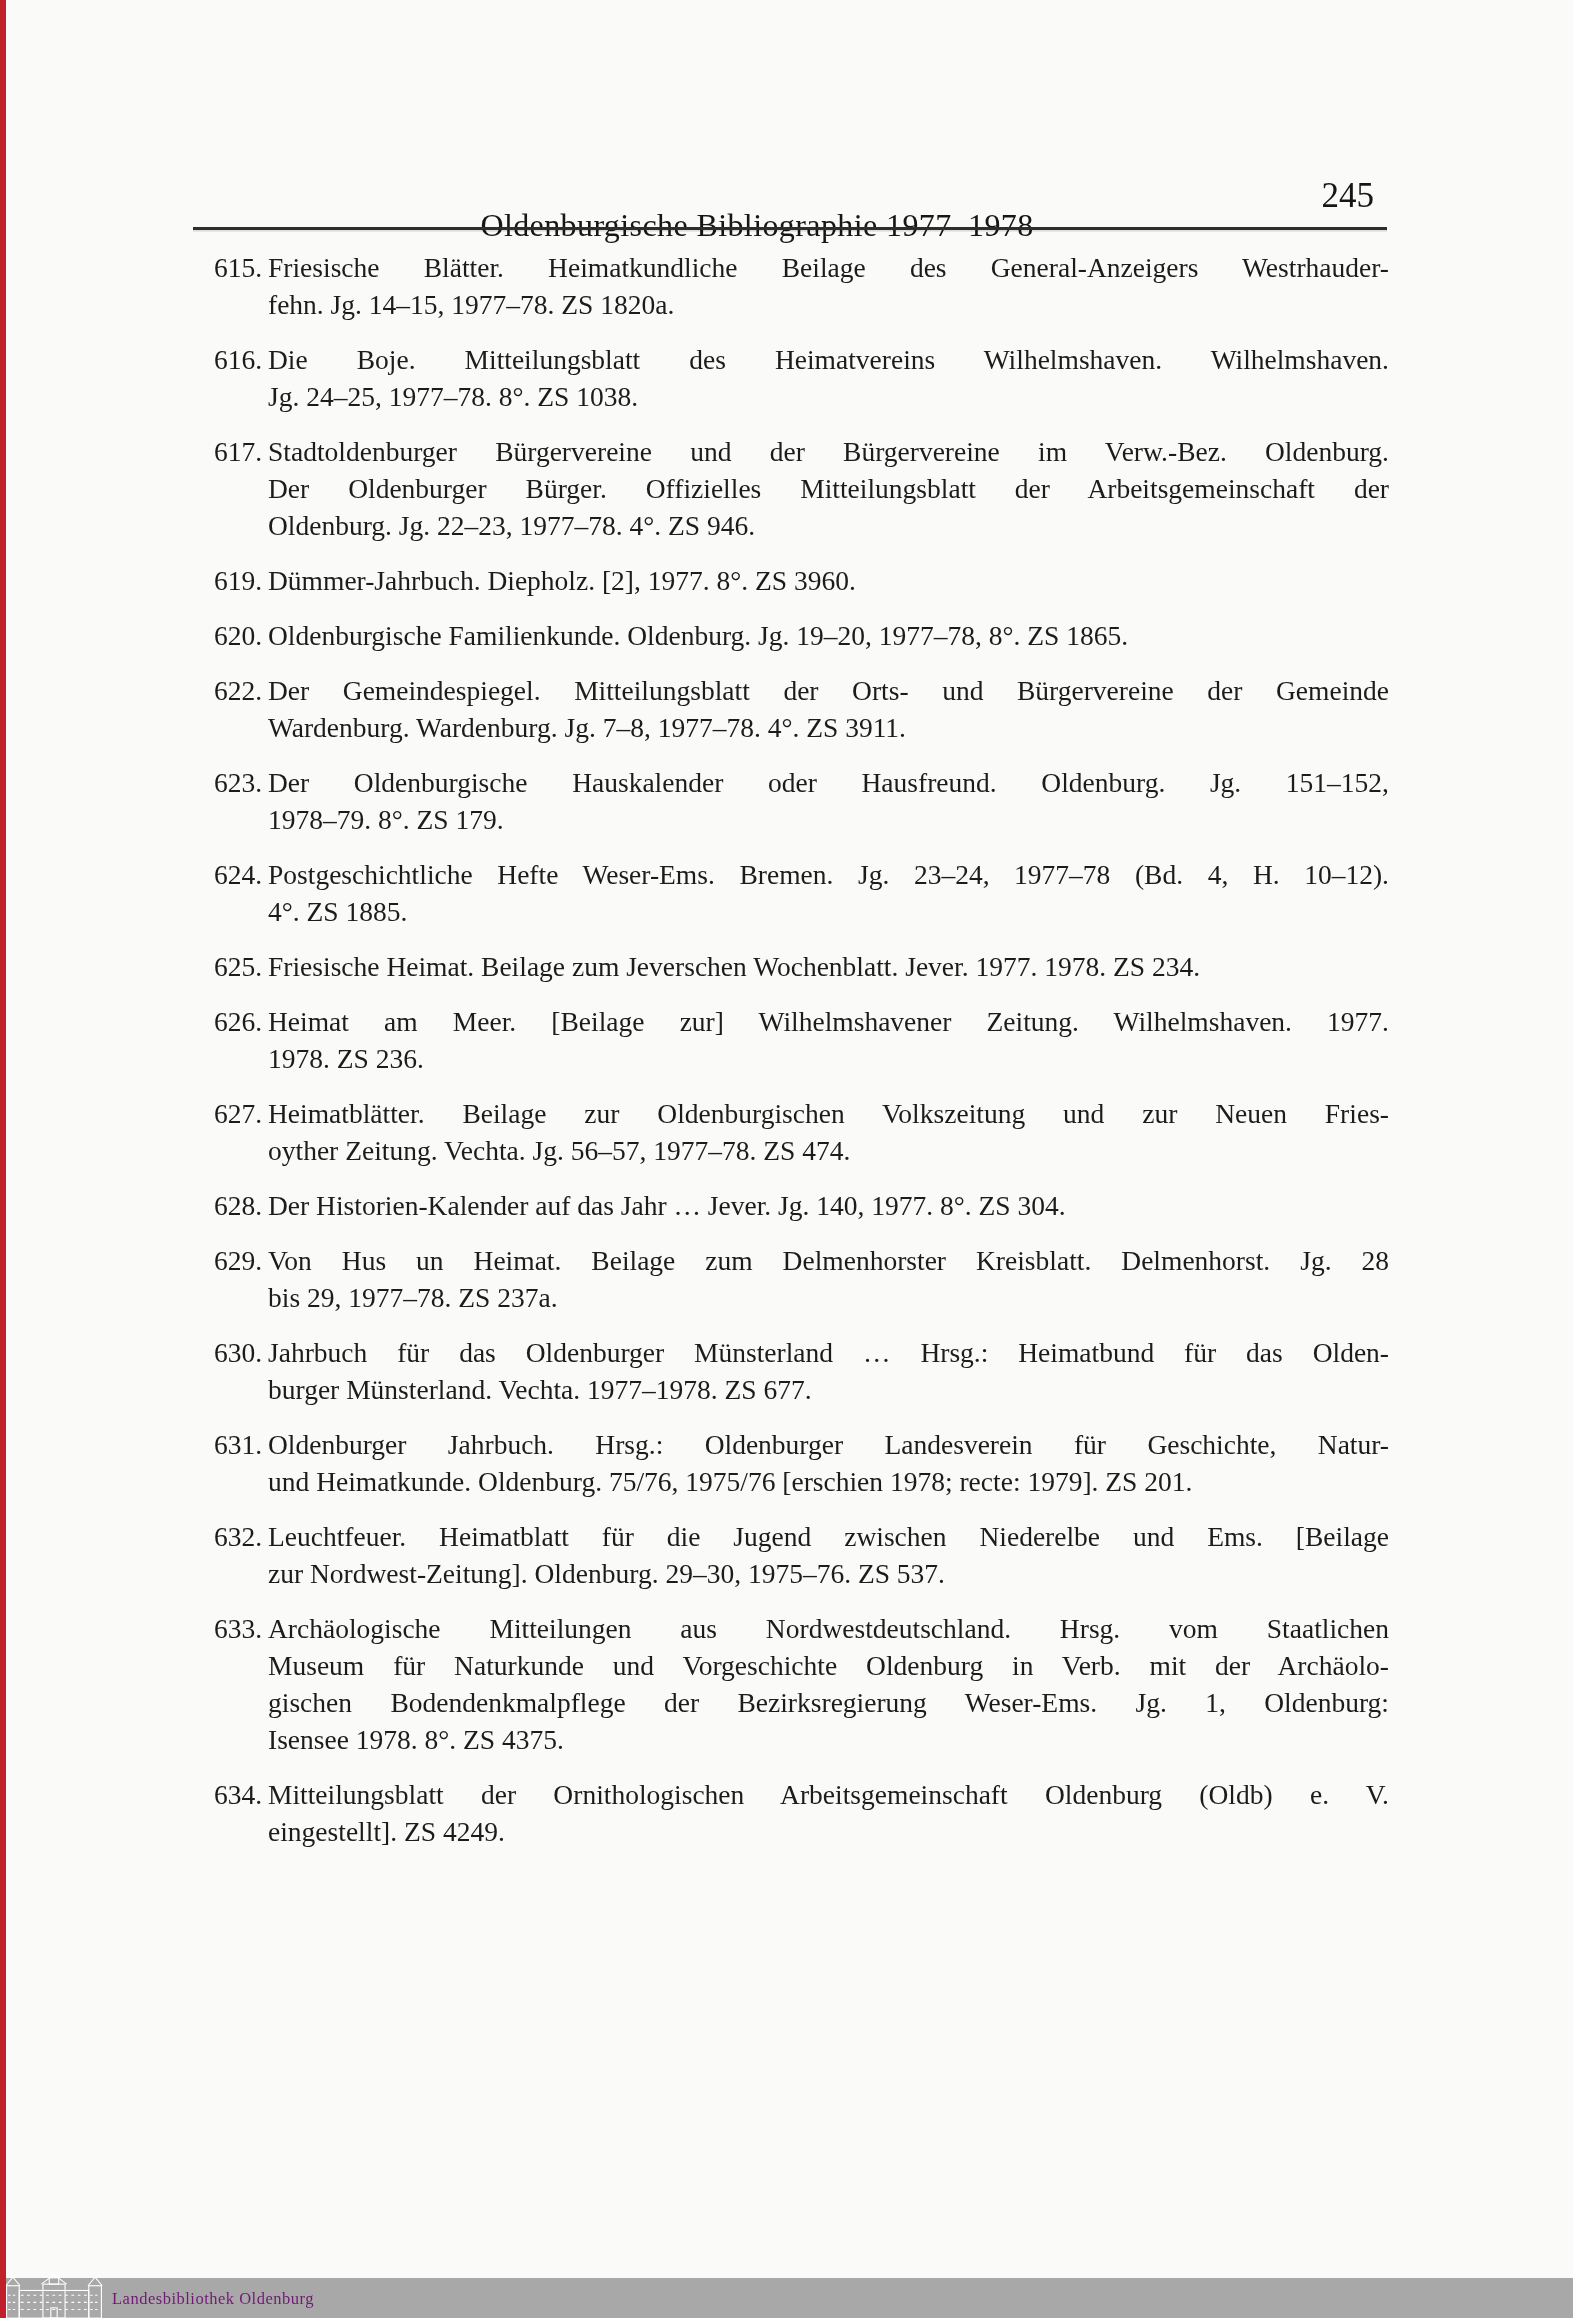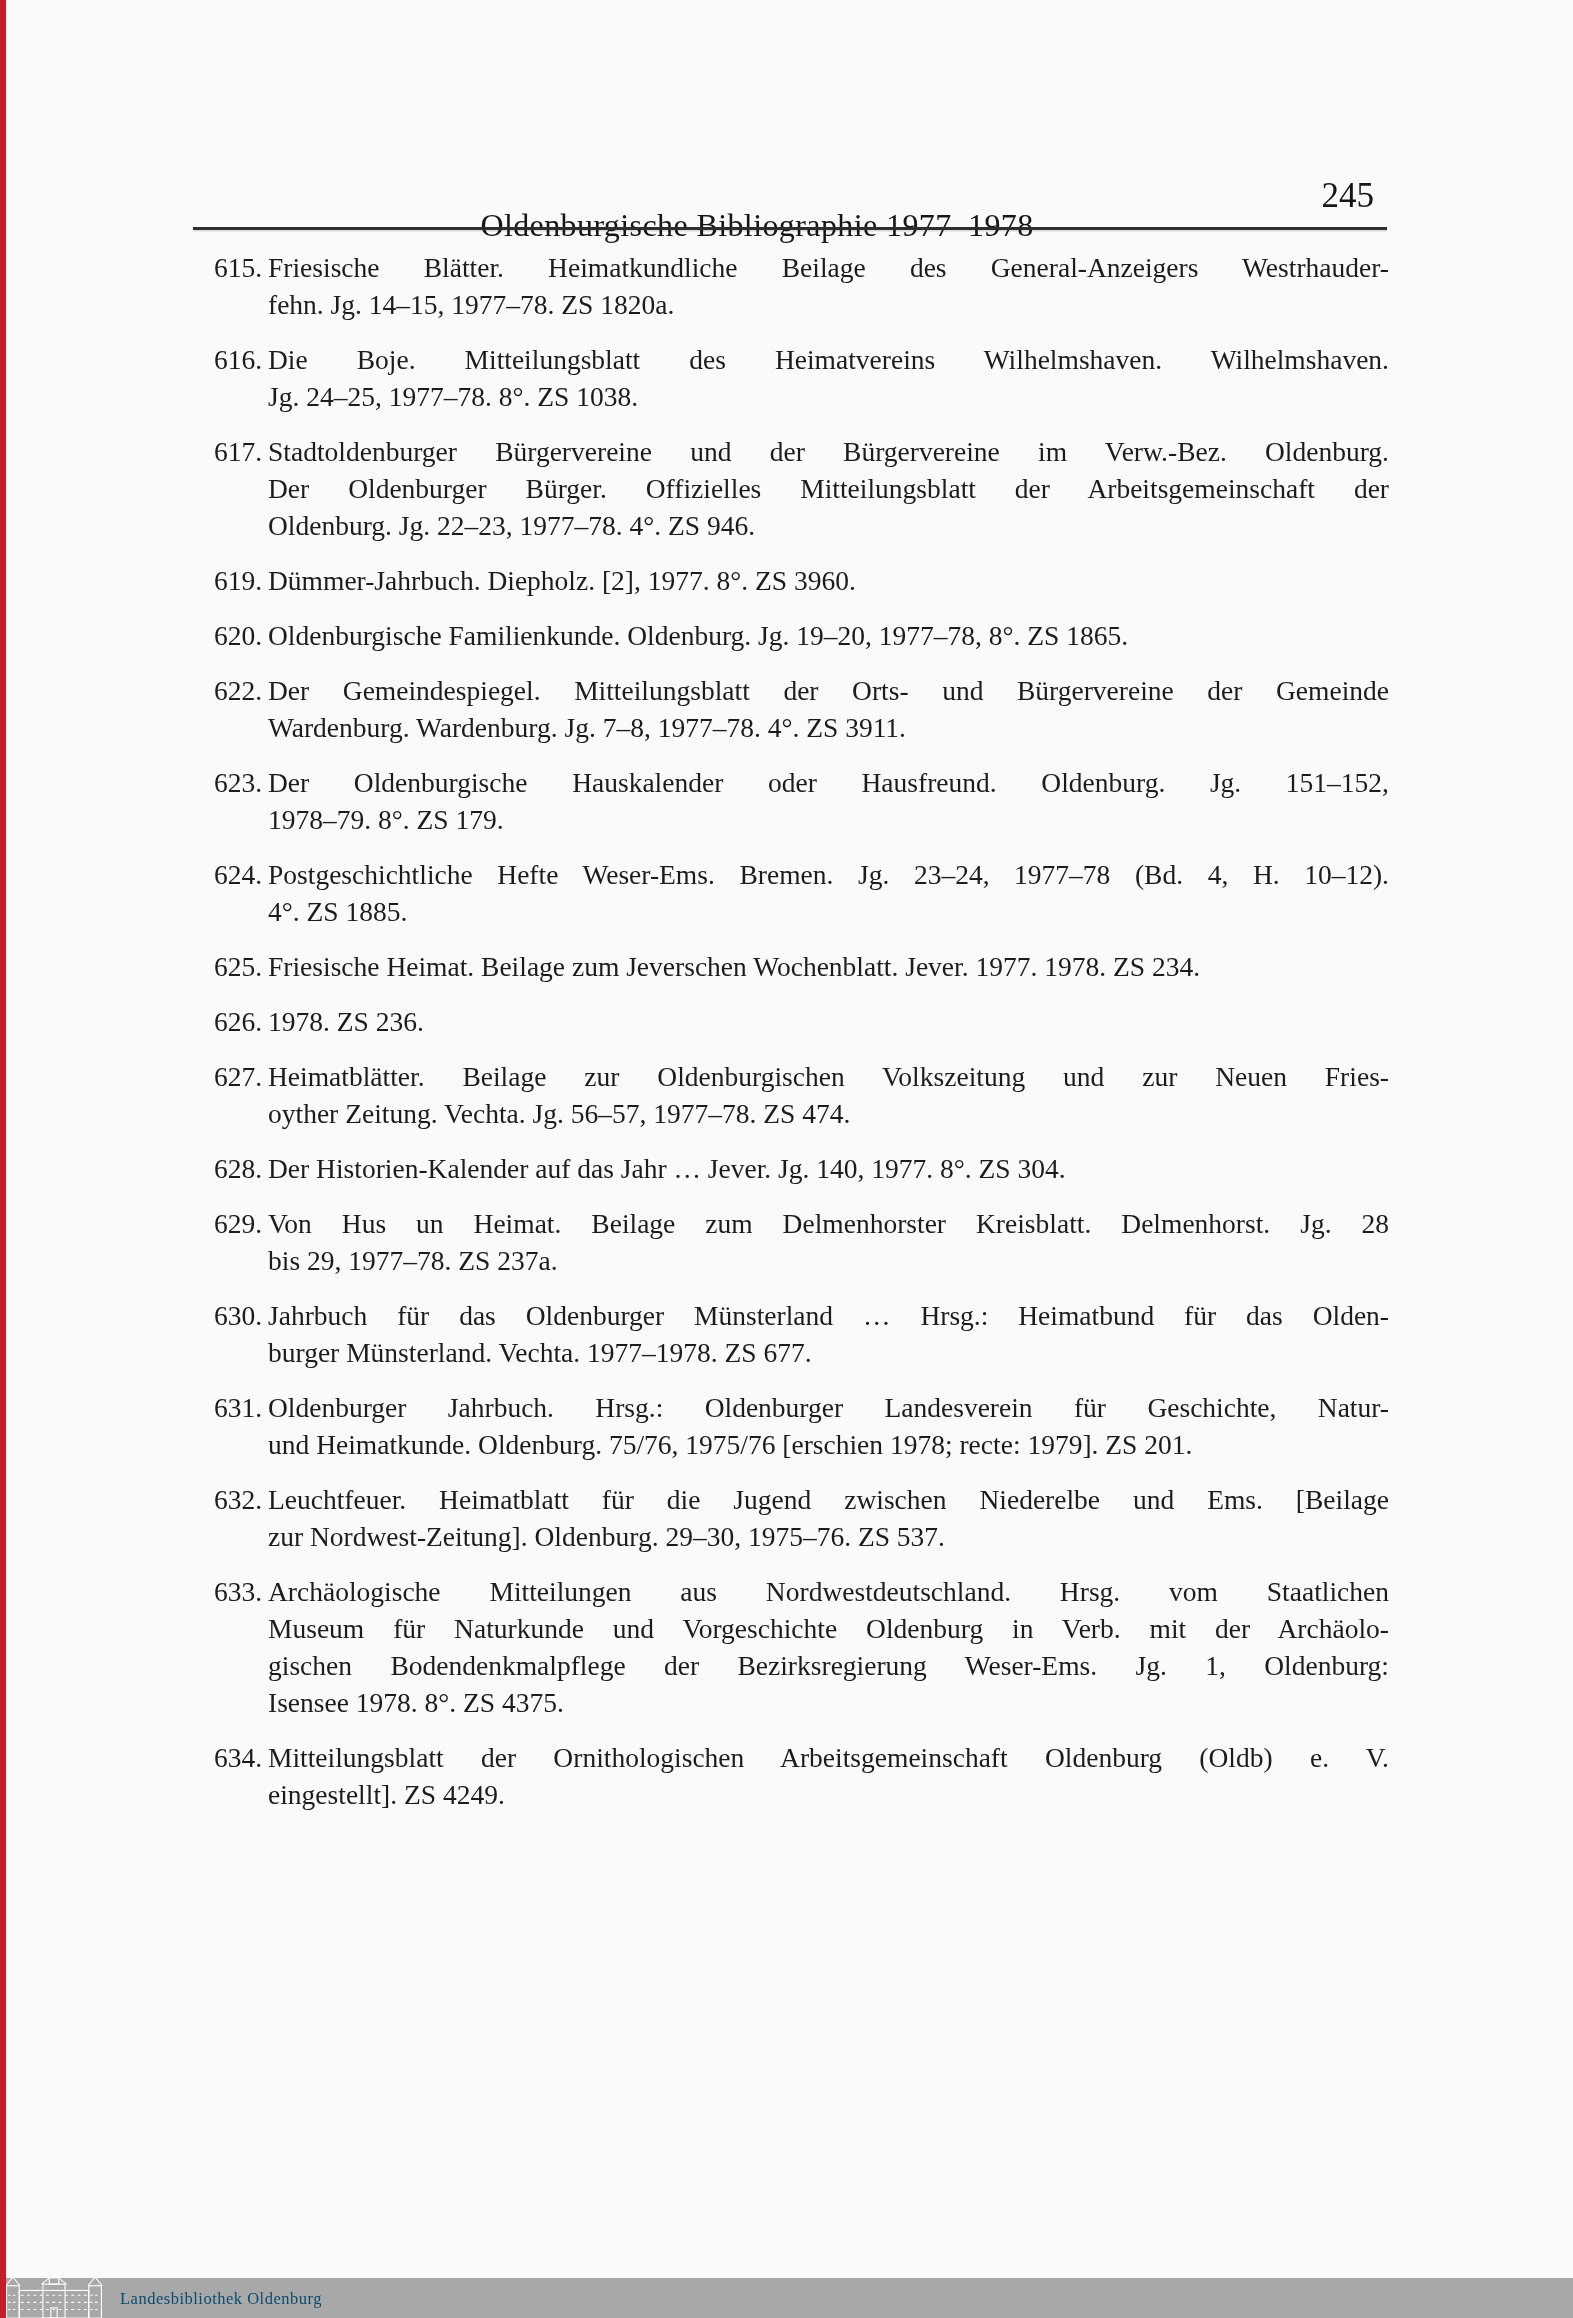--- a/index.html
+++ b/index.html
@@ -45,24 +45,24 @@
   .footer {
     position: absolute; left: 0; bottom: 0; width: 1574px; height: 41px;
     background: #a8a8a8;
     z-index: 5;
   }
   .footer-logo {
     position: absolute; left: 4.7px; bottom: 0;
     width: 98px; height: 46px;
   }
   .footer-label {
-    position: absolute; left: 120px; top: 50%;
+    position: absolute; left: 112px; top: 50%;
     transform: translateY(-50%);
     font-size: 16.5px; letter-spacing: 0.5px;
-    color: #0c4a6e;
+    color: #701a75;
   }
 </style>
 </head>
 <body>
 
 <div class="stripe"></div>
 
 <div class="header">
   <span class="title">Oldenburgische Bibliographie 1977–1978</span>
   <span class="pagenum">245</span>
@@ -109,20 +109,21 @@
       <span class="num">624.</span>
       <div class="line">Postgeschichtliche Hefte Weser-Ems. Bremen. Jg. 23–24, 1977–78 (Bd. 4, H. 10–12).</div>
       <div class="line last">4°. ZS 1885.</div>
     </div>
     <div class="entry">
       <span class="num">625.</span>
       <div class="line last">Friesische Heimat. Beilage zum Jeverschen Wochenblatt. Jever. 1977. 1978. ZS 234.</div>
     </div>
     <div class="entry">
       <span class="num">626.</span>
+      <div class="line">Heimat am Meer. [Beilage zur] Wilhelmshavener Zeitung. Wilhelmshaven. 1977.</div>
       <div class="line last">1978. ZS 236.</div>
     </div>
     <div class="entry">
       <span class="num">627.</span>
       <div class="line">Heimatblätter. Beilage zur Oldenburgischen Volkszeitung und zur Neuen Fries-</div>
       <div class="line last">oyther Zeitung. Vechta. Jg. 56–57, 1977–78. ZS 474.</div>
     </div>
     <div class="entry">
       <span class="num">628.</span>
       <div class="line last">Der Historien-Kalender auf das Jahr … Jever. Jg. 140, 1977. 8°. ZS 304.</div>

